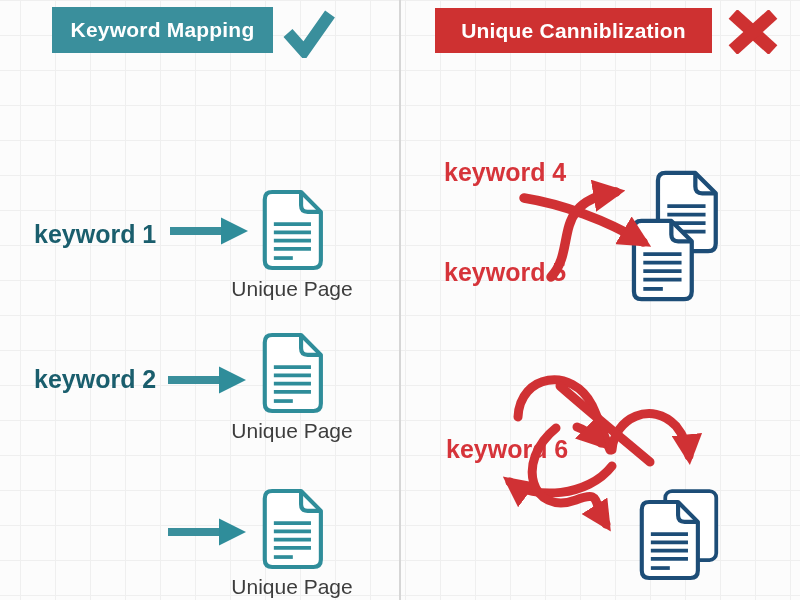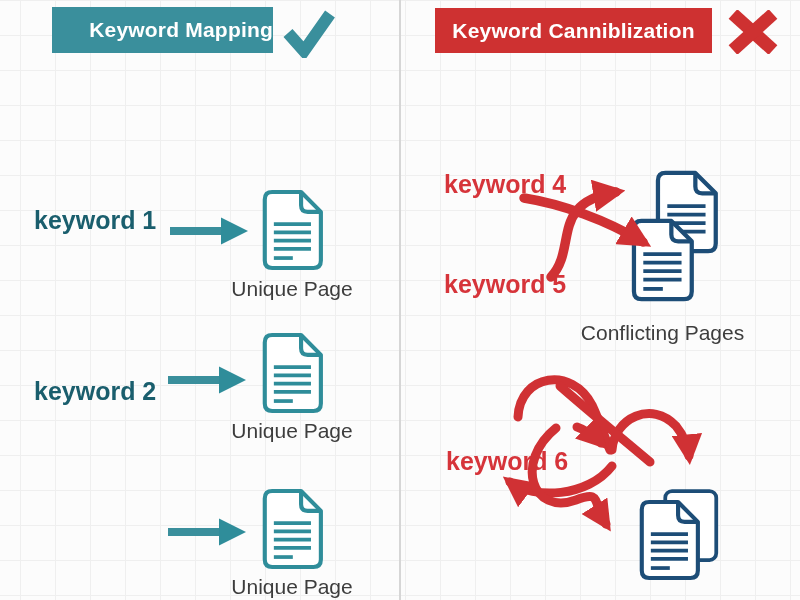--- a/index.html
+++ b/index.html
@@ -28,34 +28,34 @@
   .header {
     position: absolute;
     display: flex;
     align-items: center;
     justify-content: center;
     color: #ffffff;
     font-weight: bold;
     font-size: 21px;
     letter-spacing: 0.2px;
   }
-  .header-teal { left: 52px; top: 7px; width: 221px; height: 46px; background: #3a8f9c; justify-content: flex-end; }
+  .header-teal { left: 52px; top: 7px; width: 221px; height: 46px; background: #3a8f9c; }
   .header-red  { left: 435px; top: 8px; width: 277px; height: 45px; background: #ce3131; }
 
   .icon-abs { position: absolute; }
 
   .kw {
     position: absolute;
     font-weight: bold;
     font-size: 25px;
     line-height: 26px;
     white-space: nowrap;
   }
   .kw-teal { color: #1a5e6d; }
-  .kw-red  { color: #d6343a; margin-top: 12px; }
+  .kw-red  { color: #d6343a; }
 
   .caption {
     position: absolute;
     color: #3d3d3d;
     font-size: 21px;
     line-height: 17px;
     text-align: center;
     white-space: nowrap;
   }
 
@@ -97,56 +97,55 @@
   <div class="divider"></div>
 
   <div class="header header-teal">
     <span>Keyword Mapping</span>
   </div>
 
   <svg class="icon-abs" style="left:280px;top:6px" width="56" height="52">
     <path d="M8 27 L24 45 L50 8" fill="none" stroke="#3a8f9c" stroke-width="12"></path>
   </svg>
 
-  <div class="kw kw-teal" style="left:34px;top:207px">keyword 1</div>
+  <div class="kw kw-teal" style="left:34px;top:221px">keyword 1</div>
   <svg class="doc doc-teal" style="left:259px;top:188px" width="66" height="84">
       <use href="#doc"></use>
     </svg>
   <div class="caption" style="left:225px;top:280px;width:134px">Unique Page</div>
 
-  <div class="kw kw-teal" style="left:34px;top:378px">keyword 2</div>
+  <div class="kw kw-teal" style="left:34px;top:366px">keyword 2</div>
   <svg class="doc doc-teal" style="left:259px;top:331px" width="66" height="84">
       <use href="#doc"></use>
     </svg>
   <div class="caption" style="left:225px;top:422px;width:134px">Unique Page</div>
 
   <svg class="doc doc-teal" style="left:259px;top:487px" width="66" height="84">
       <use href="#doc"></use>
     </svg>
   <div class="caption" style="left:225px;top:578px;width:134px">Unique Page</div>
 
   <div class="header header-red">
-    <span>Keyword Canniblization</span>
+    <span>Unique Canniblization</span>
   </div>
 
   <svg class="icon-abs" style="left:728px;top:10px" width="50" height="44">
     <line x1="5" y1="4" x2="45" y2="40" stroke="#ce3131" stroke-width="13"></line>
     <line x1="45" y1="4" x2="5" y2="40" stroke="#ce3131" stroke-width="13"></line>
   </svg>
 
   <div class="kw kw-red" style="left:444px;top:159px">keyword 4</div>
   <div class="kw kw-red" style="left:444px;top:259px">keyword 5</div>
 
   <svg class="doc doc-navy" style="left:652px;top:168px" width="68" height="88">
       <use href="#doc"></use>
     </svg>
   <svg class="doc doc-navy" style="left:628px;top:216px" width="68" height="88">
       <use href="#doc"></use>
     </svg>
-  <div class="caption" style="left:580px;top:324px;width:165px">Conflicting Pages</div>
 
   <div class="kw kw-red" style="left:446px;top:436px">keyword 6</div>
 
   <svg class="doc doc-navy" style="left:660px;top:483px" width="60" height="85">
       <use href="#doc-plain"></use>
     </svg>
   <svg class="doc doc-navy" style="left:636px;top:496px" width="66" height="88">
       <use href="#doc"></use>
     </svg>
 

